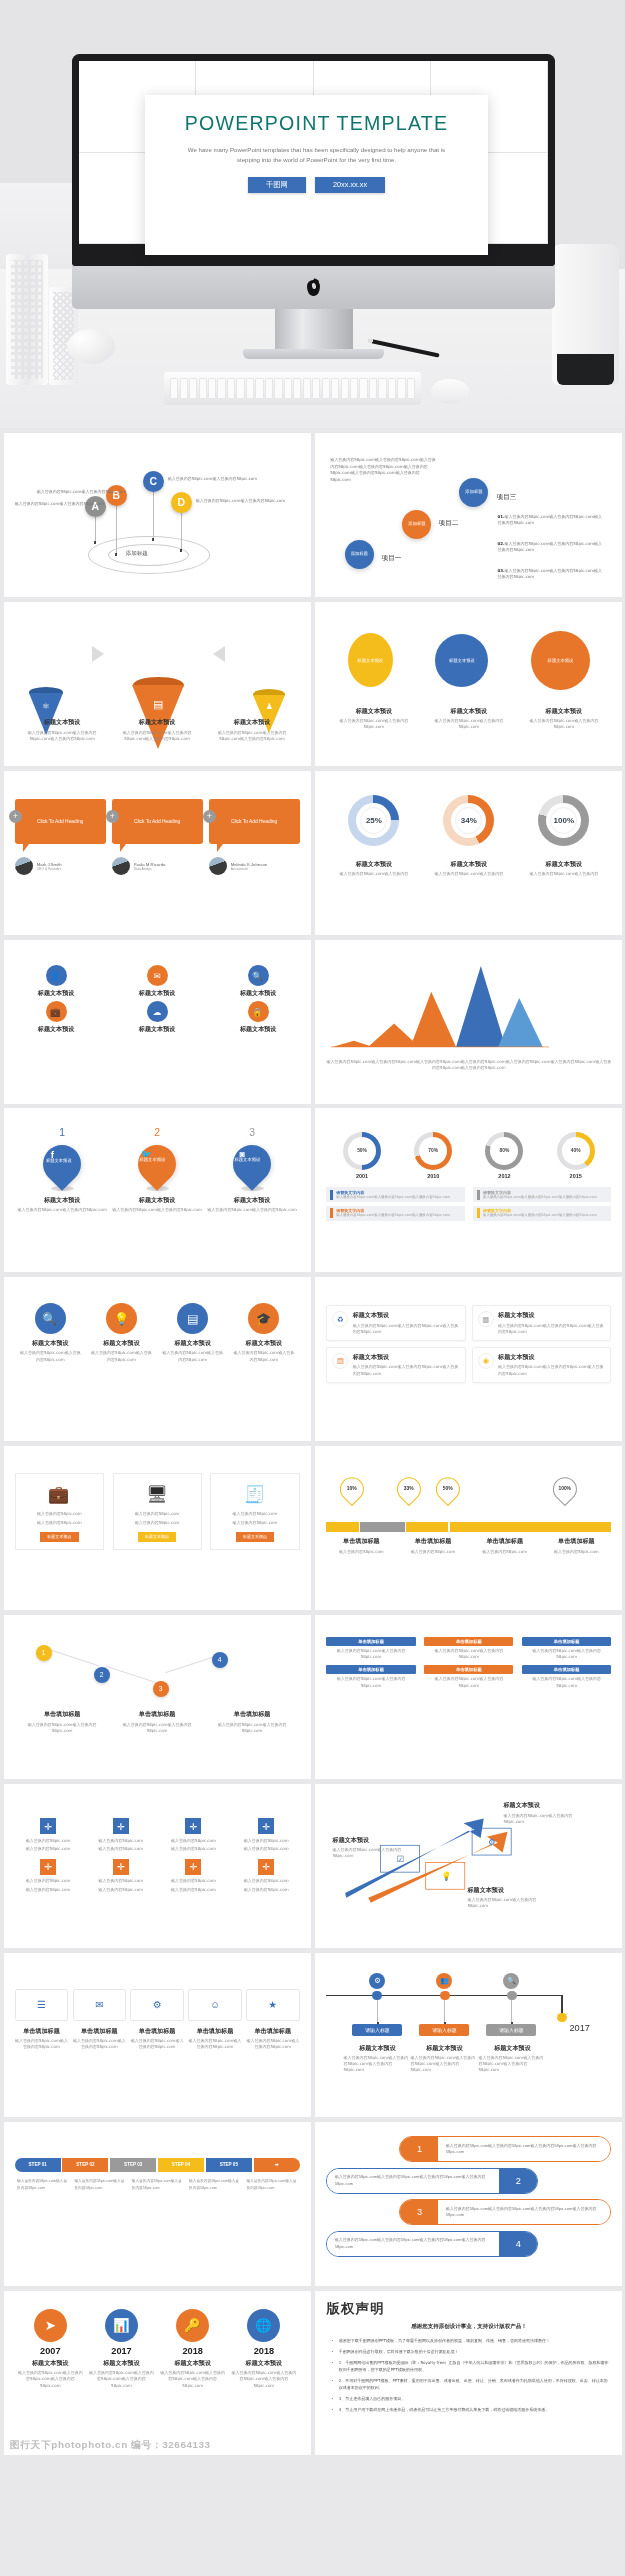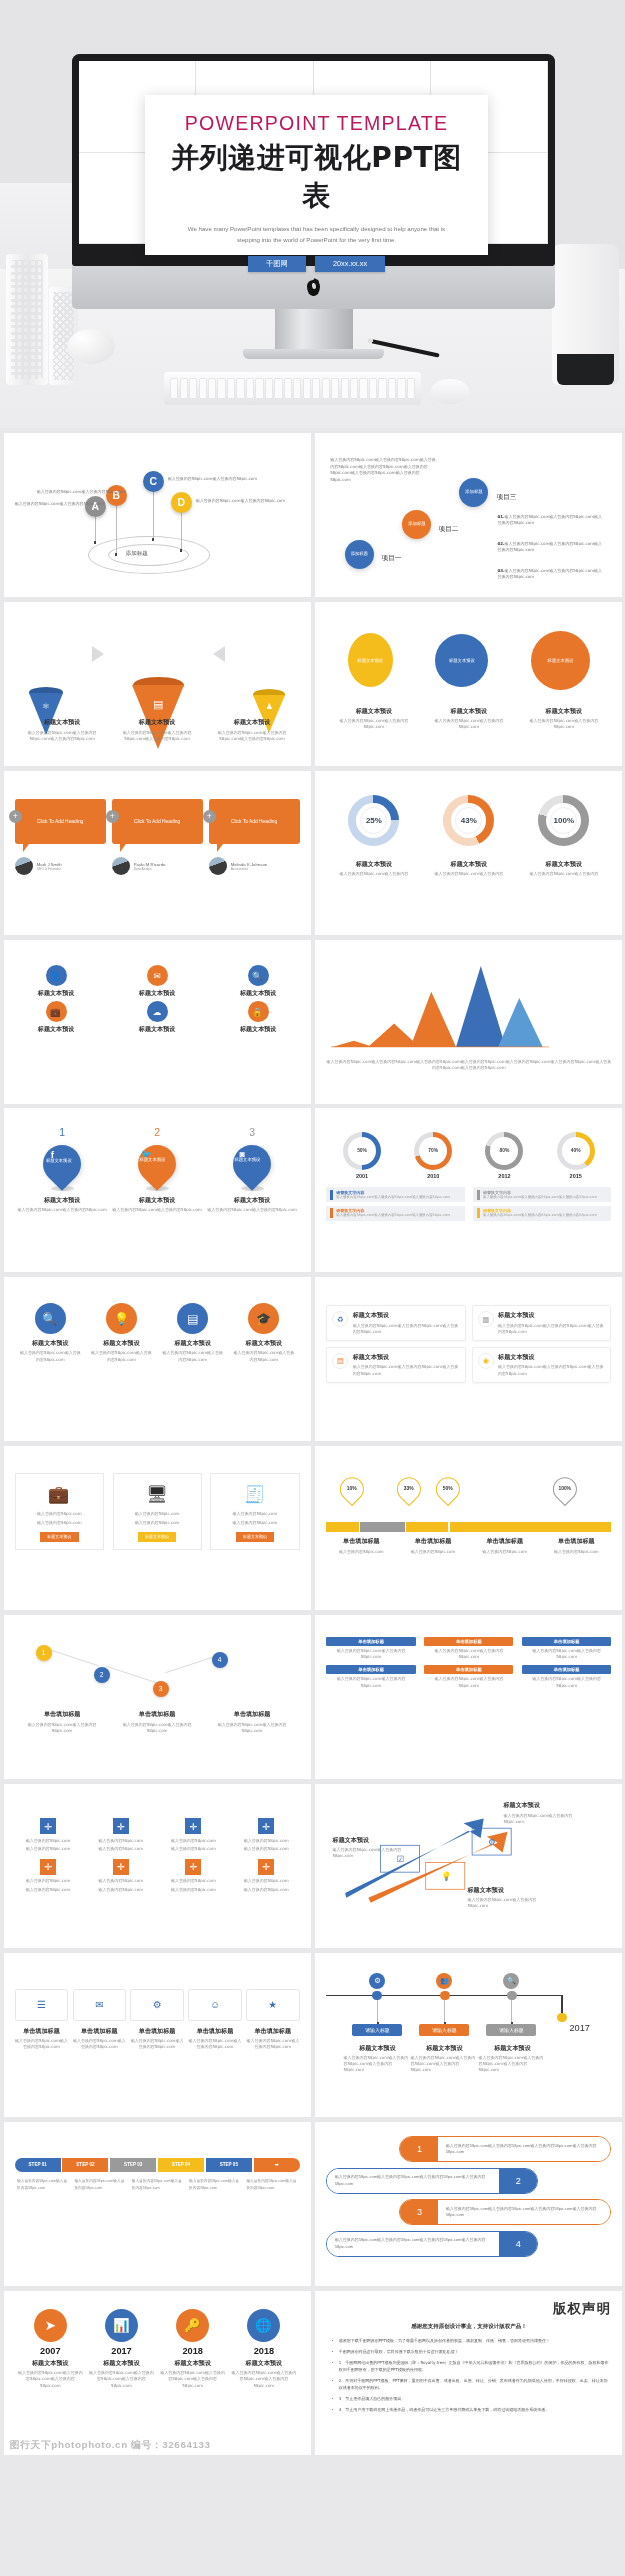--- a/index.html
+++ b/index.html
@@ -58,21 +58,21 @@
   .key { flex:1; height:21px; background:#fbfbfc; border:0.6px solid #e6e6e8; border-radius:1.2px; }
   .mouse { position:absolute; left:431px; bottom:24.4px; width:38px; height:24.4px;
      background:linear-gradient(180deg,#fcfcfd,#e8e8ea); border-radius:18.3px/12.2px; }
   .pencil { position:absolute; left:367px; bottom:78px; width:73px; height:4.3px;
      background:linear-gradient(90deg,#ddd 0 4.9px,#1a1a1a 4.9px); border-radius:1.8px;
      transform:rotate(12deg); }
 
   .titlecard { position:absolute; left:145px; top:95px; width:343px; height:160px;
      background:#fff; box-shadow:0 2.4px 13.4px rgba(0,0,0,.18); padding:17px 18.3px;
      text-align:center; }
-  .tc-en { font-size:19.6px; letter-spacing:1.2px; color:#be185d; font-weight:300; }
+  .tc-en { font-size:19.6px; letter-spacing:1.2px; color:#0f766e; font-weight:300; }
   .tc-cn { font-size:28px; font-weight:700; color:#1d1d1f; letter-spacing:0.6px; margin-top:3.7px; }
   .tc-sub { font-size:6.1px; color:#777; line-height:1.7; margin-top:9.8px; }
   .tc-badges { display:flex; gap:8.6px; justify-content:center; margin-top:11px; }
   .badge { background:#3a6fb8; color:#fff; font-size:7.3px; padding:3.1px 18.3px;
      box-shadow:0 1.2px 2.4px rgba(0,0,0,.2); }
 
   
   .grid { display:grid; grid-template-columns:1fr 1fr; gap:4.9px; padding:4.9px 3.7px 0 3.7px; }
   .slide { background:#fff; height:164px; position:relative; overflow:hidden;
      padding:9.8px 11px; }
@@ -234,21 +234,21 @@
 
   
   .ybs { display:flex; justify-content:space-around; margin-top:8.6px; }
   .ybub { width:33px; height:33px; border-radius:50%; margin:0 auto; position:relative;
      color:#fff; font-size:13.4px; display:flex; align-items:center; justify-content:center; }
   .ybub:after{content:'';position:absolute;right:-5.5px;top:12.2px;border-left:8.6px solid inherit;
      border-top:4.9px solid transparent;border-bottom:4.9px solid transparent;}
   .yr { font-size:9.2px; font-weight:700; text-align:center; margin-top:4.3px; color:#222; }
 
   
-  .cpt { font-size:13.4px; font-weight:800; text-align:right; letter-spacing:1.2px; }
+  .cpt { font-size:13.4px; font-weight:800; text-align:left; letter-spacing:1.2px; }
   .cps { font-size:5.5px; font-weight:700; text-align:center; margin-top:4.9px; }
   .cpul { margin-top:7.3px; padding-left:2.4px; }
   .cpul li { list-style:none; font-size:4px; color:#555; line-height:1.7; margin-bottom:4.3px;
      padding-left:9.8px; position:relative; }
   .cpul li:before{content:'•';position:absolute;left:2.4px;color:#888;}
 
   .watermark { position:absolute; left:6.1px; bottom:2.4px; font-size:9.8px; color:#bdbdbd;
      letter-spacing:0.6px; font-weight:700;text-align:center; }
 </style>
 </head>
@@ -310,21 +310,20 @@
         <div class="key"></div>
         <div class="key"></div>
         <div class="key"></div>
         <div class="key"></div>
       </div>
     <div class="mouse"></div>
     <div class="pencil"></div>
 
     <div class="titlecard">
       <div class="tc-en">POWERPOINT TEMPLATE</div>
-      <div class="tc-cn zh">并列递进可视化PPT图表</div>
       <div class="tc-sub">
         <div>We have many PowerPoint templates that has been specifically designed to help anyone that is</div>
         <div>stepping into the world of PowerPoint for the very first time.</div>
       </div>
       <div class="tc-badges">
         <div class="badge zh">千图网</div>
         <div class="badge">20xx.xx.xx</div>
       </div>
     </div>
   </div>
@@ -355,21 +354,21 @@
     </div>
 
     <div class="slide">
       <div class="b-row">
         <div class="num-b zh" style="left:3.7px;top:14.7px;">输入替换内容58pic.com输入替换内容58pic.com输入替换内容58pic.com输入替换内容58pic.com输入替换内容58pic.com输入替换内容58pic.com输入替换内容58pic.com</div>
 
         <div class="circ zh" style="left:18.3px;top:97px;width:29px;height:29px;background:#3a6fb8;">添加标题</div>
         <div class="itm zh" style="left:55px;top:111px;">项目一</div>
 
         <div class="circ zh" style="left:76px;top:67px;width:29px;height:29px;background:#e8762a;">添加标题</div>
-        <div class="itm zh" style="left:112px;top:82px;">项目二</div>
+        <div class="itm zh" style="left:112px;top:76px;">项目二</div>
 
         <div class="circ zh" style="left:133px;top:35px;width:29px;height:29px;background:#3a6fb8;">添加标题</div>
         <div class="itm zh" style="left:170px;top:50px;">项目三</div>
 
         <div class="num-b zh bd-l" style="left:171px;top:71px;"><b>01.</b><span>输入替换内容58pic.com输入替换内容58pic.com输入替换内容58pic.com</span></div>
         <div class="num-b zh bd-l" style="left:171px;top:98px;"><b>02.</b><span>输入替换内容58pic.com输入替换内容58pic.com输入替换内容58pic.com</span></div>
         <div class="num-b zh bd-l" style="left:171px;top:125px;"><b>03.</b><span>输入替换内容58pic.com输入替换内容58pic.com输入替换内容58pic.com</span></div>
       </div>
     </div>
 
@@ -473,21 +472,21 @@
       <div class="gwrap">
         <div style="text-align:center">
           <div class="gauge" style="background:conic-gradient(#3a6fb8 0 25%,#c6d6ec 25% 100%);">
             <div style="position:absolute;inset:8px;border-radius:50%;background:#fff;"></div>
             <div class="ginner">25%</div>
           </div>
         </div>
         <div style="text-align:center">
           <div class="gauge" style="background:conic-gradient(#e8762a 0 43%,#f6d7bf 43% 100%);">
             <div style="position:absolute;inset:8px;border-radius:50%;background:#fff;"></div>
-            <div class="ginner">43%</div>
+            <div class="ginner">34%</div>
           </div>
         </div>
         <div style="text-align:center">
           <div class="gauge" style="background:conic-gradient(#9a9a9a 0 79%,#e2e2e2 79% 100%);">
             <div style="position:absolute;inset:8px;border-radius:50%;background:#fff;"></div>
             <div class="ginner">100%</div>
           </div>
         </div>
       </div>
       <div style="display:flex;justify-content:space-around;margin-top:13.4px;">

